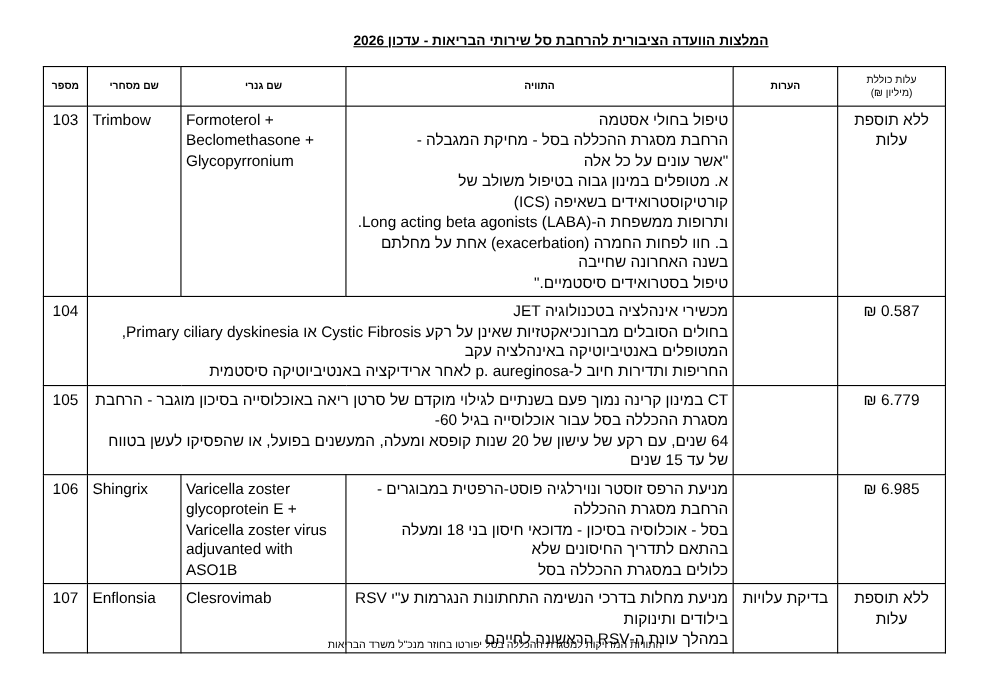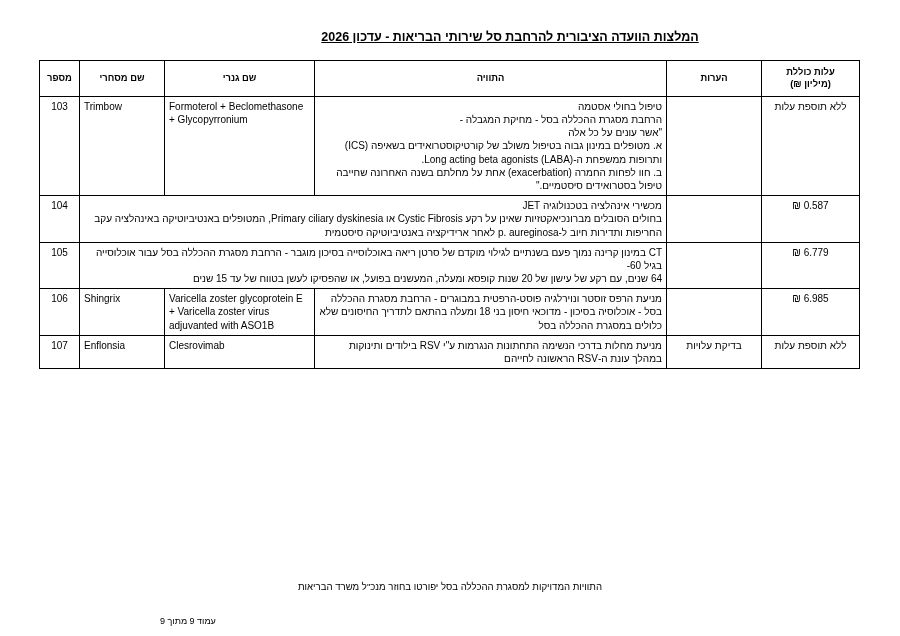--- a/index.html
+++ b/index.html
@@ -34,37 +34,37 @@
     border-collapse: collapse;
     width: 820px;
     margin: 0 auto;
     table-layout: fixed;
     direction: rtl;
   }
   table.main th, table.main td {
     border: 1px solid #000000;
     vertical-align: top;
     padding: 3px 4px;
-    font-size: 10px;
+    font-size: 14px;
     line-height: 1.32;
   }
   table.main thead th {
     text-align: center;
     font-weight: bold;
     vertical-align: middle;
     font-size: 9.4px;
     padding: 5px 4px;
   }
   .c-num      { width: 40px;  text-align: center; }
   .c-trade    { width: 85px;  text-align: right; }
   .c-generic  { width: 150px; text-align: right; }
   .c-indic    { width: 352px; text-align: right; }
   .c-notes    { width: 95px;  text-align: center; }
   .c-cost     { width: 98px;  text-align: center; }
-  .cost-head-sub { display: block; font-weight: bold; }
+  .cost-head-sub { display: block; font-weight: normal; }
   td.num { text-align: center; vertical-align: top; }
   td.cost { text-align: center; vertical-align: top; }
   td.notes { text-align: center; vertical-align: top; }
   .section-row td {
     text-align: center;
     font-weight: bold;
     font-size: 9.4px;
     padding: 3px 4px;
   }
   .ltr { direction: ltr; text-align: left; unicode-bidi: embed; }
@@ -196,18 +196,14 @@
         <td class="ltr">Enflonsia</td>
         <td class="num">107</td>
       </tr>
 
     </tbody>
   </table>
 
   <div class="footer-note">התוויות המדויקות למסגרת ההכללה בסל יפורטו בחוזר מנכ"ל משרד הבריאות</div>
 
 
-  <div class="footer-bar">
-    <span style="visibility:hidden;">.</span>
-    <span class="page-num">עמוד 9 מתוך 9</span>
-  </div>
 
 </div>
 
 </body></html>

